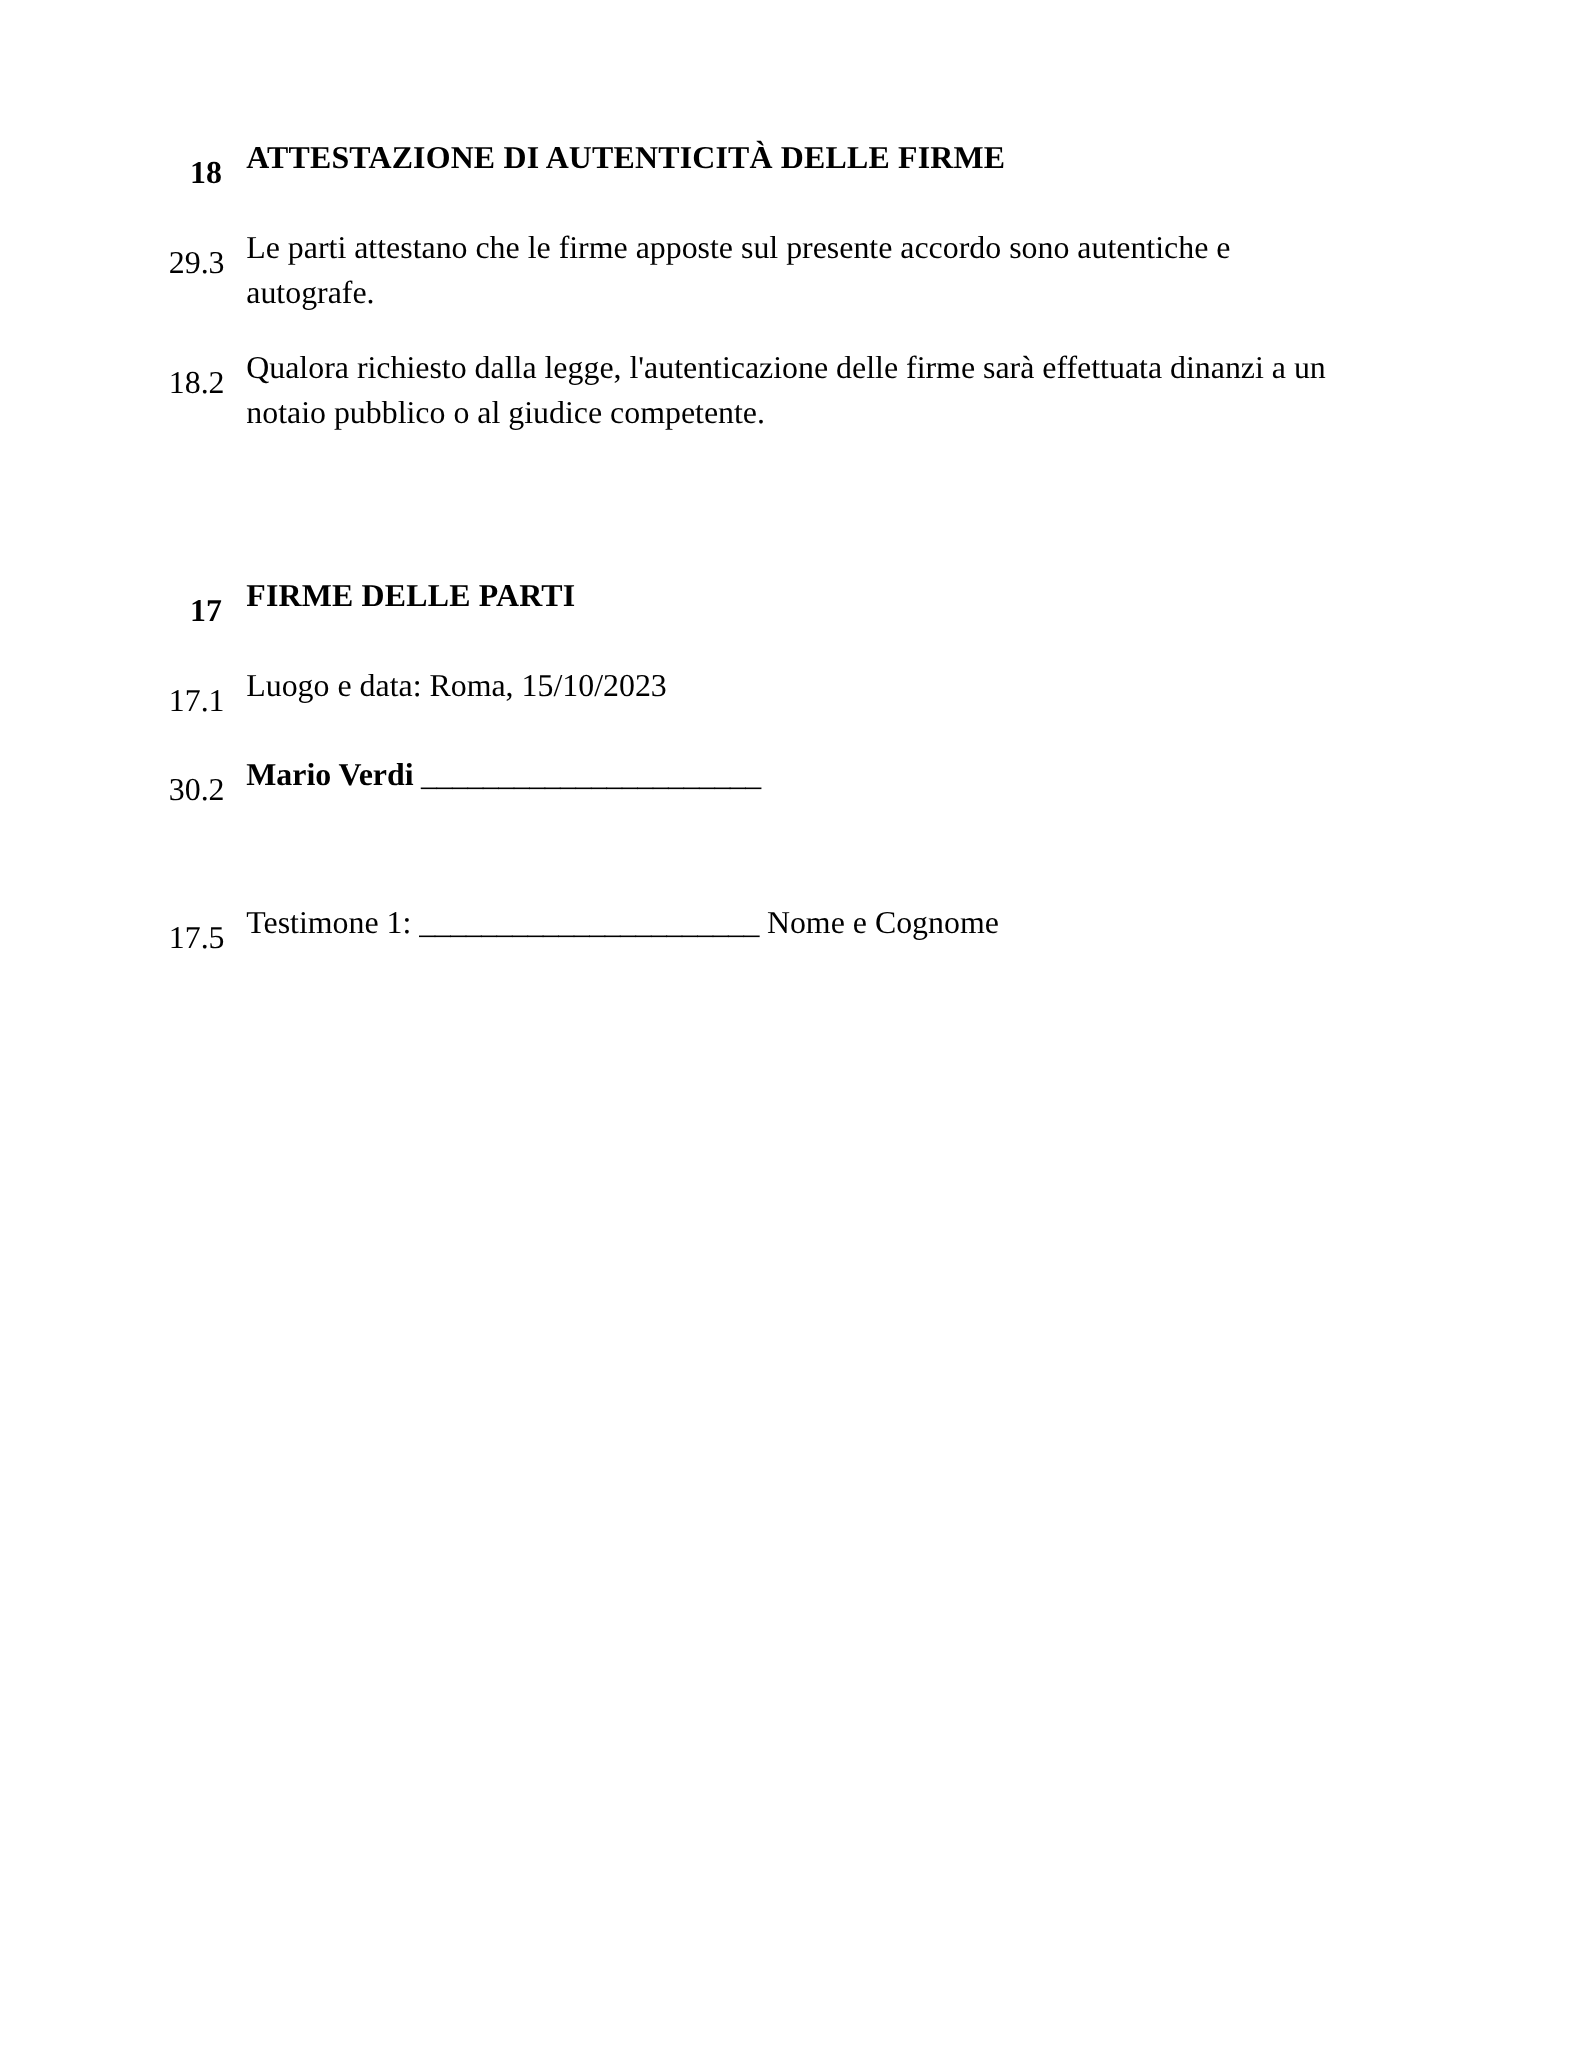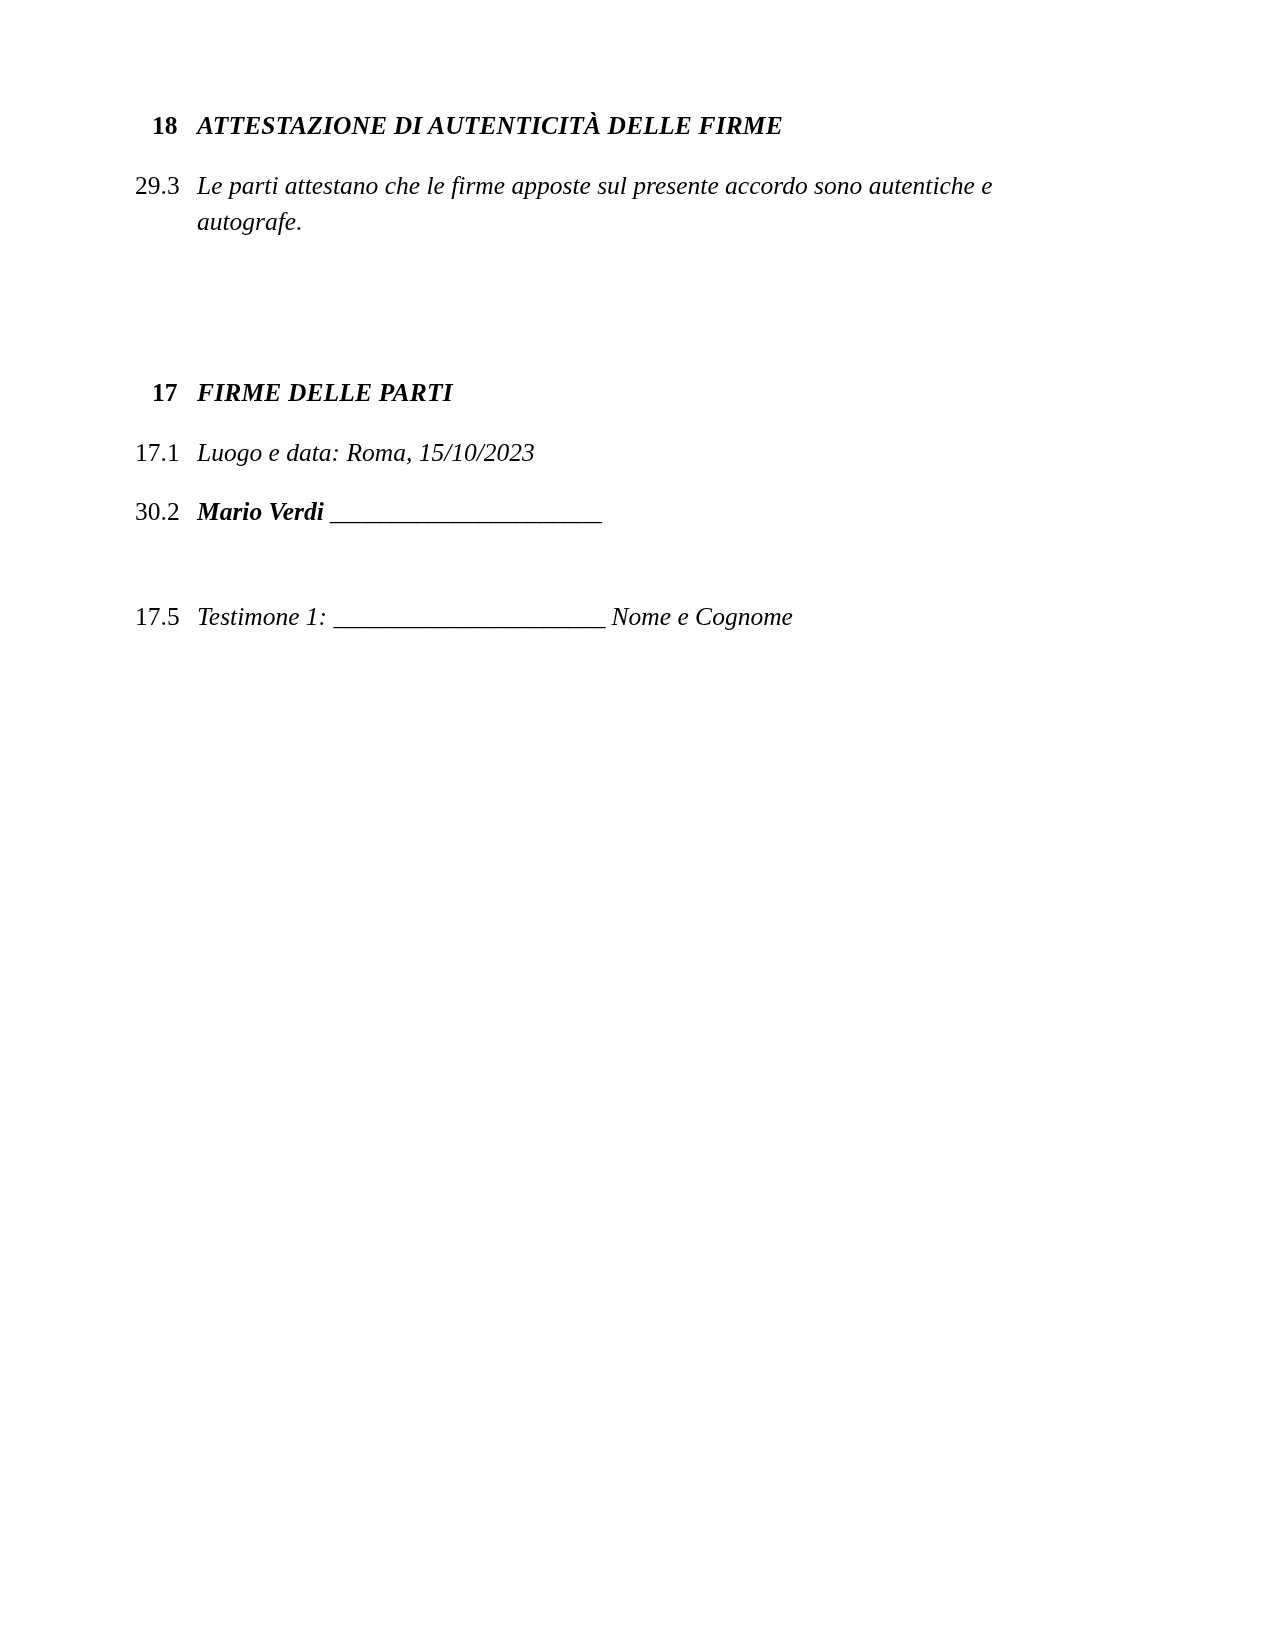--- a/index.html
+++ b/index.html
@@ -31,25 +31,25 @@
     align-items: flex-start;
     padding: 0;
     font-size: 25.5px;
     line-height: 1.42;
   }
   .clause .num {
     flex: 0 0 auto;
     width: 62px;
     text-align: left;
     white-space: nowrap;
+    margin-top: 12px;
   }
   .clause .body {
     flex: 1 1 auto;
     max-width: 872px;
-    font-style: italic;
   }
 
   
   .heading {
     font-weight: bold;
     font-size: 25.5px;
     line-height: 1.42;
   }
   .heading .num {
     width: 45px;
@@ -94,20 +94,24 @@
 
     <div class="gap-after-heading"></div>
 
     <div class="clause">
       <span class="num">29.3</span>
       <span class="body">Le parti attestano che le firme apposte sul presente accordo sono autentiche e autografe.</span>
     </div>
 
     <div class="gap-sm"></div>
 
+    <div class="clause">
+      <span class="num">18.2</span>
+      <span class="body">Qualora richiesto dalla legge, l'autenticazione delle firme sarà effettuata dinanzi a un notaio pubblico o al giudice competente.</span>
+    </div>
 
     <div class="gap-sm"></div>
 
 
     <div class="gap-section"></div>
 
     <div class="clause heading">
       <span class="num">17</span>
       <span class="body">FIRME DELLE PARTI</span>
     </div>

